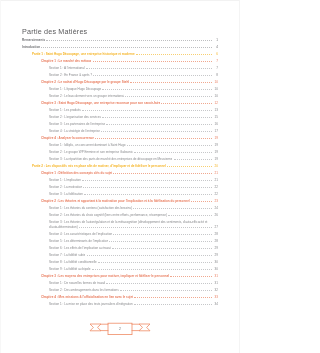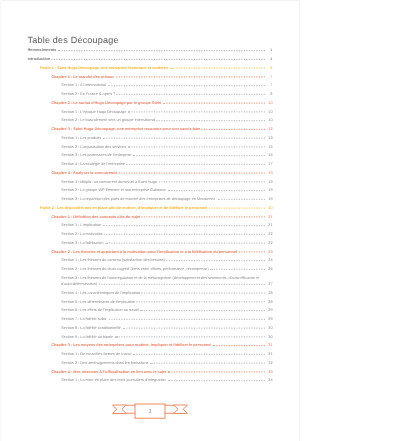--- a/index.html
+++ b/index.html
@@ -156,21 +156,21 @@
 </style>
 </head>
 <body>
 
 <div class="page">
   <div class="page-edge-top"></div>
   <div class="page-edge-left"></div>
   <div class="page-edge-right"></div>
 
   <div class="content">
-    <h1 class="toc-title">Table des Découpage</h1>
+    <h1 class="toc-title">Partie des Matières</h1>
     <div id="toc-list">
         <div class="toc-row lvl-front">
           <span class="lbl">Remerciements</span>
           <span class="dots"></span>
           <span class="pg">1</span>
         </div>
         <div class="toc-row lvl-front">
           <span class="lbl">Introduction</span>
           <span class="dots"></span>
           <span class="pg">4</span>

